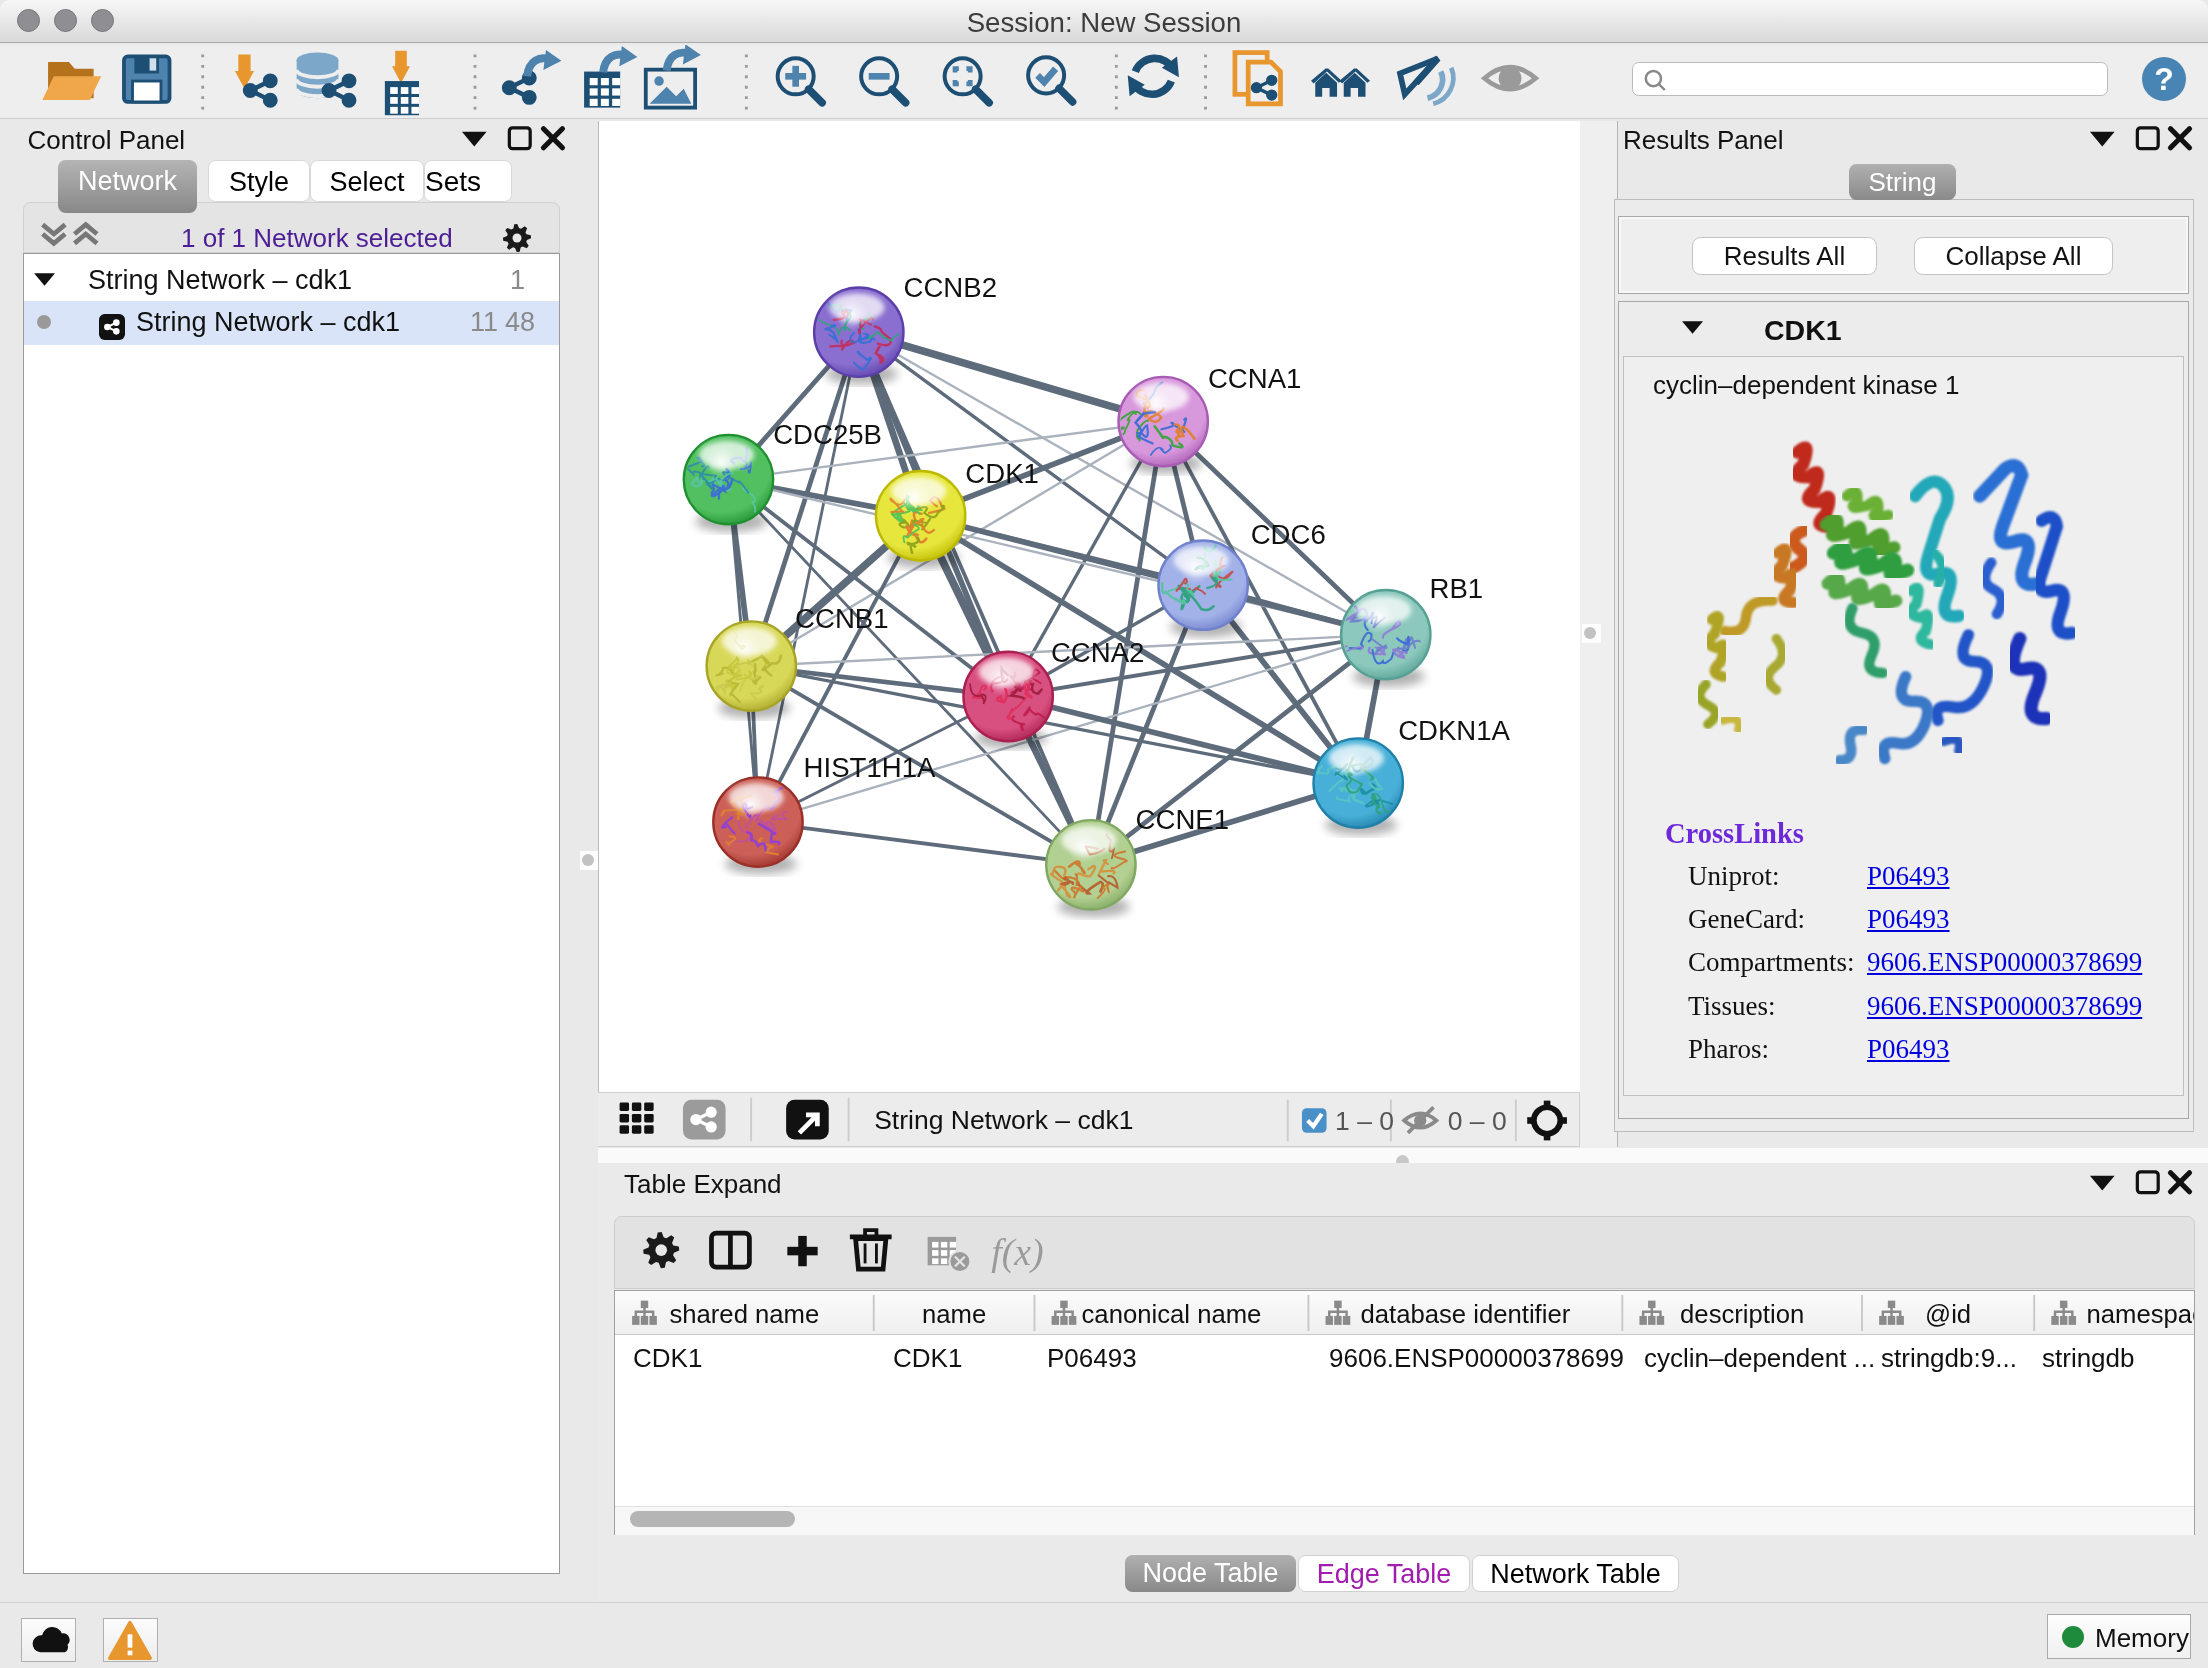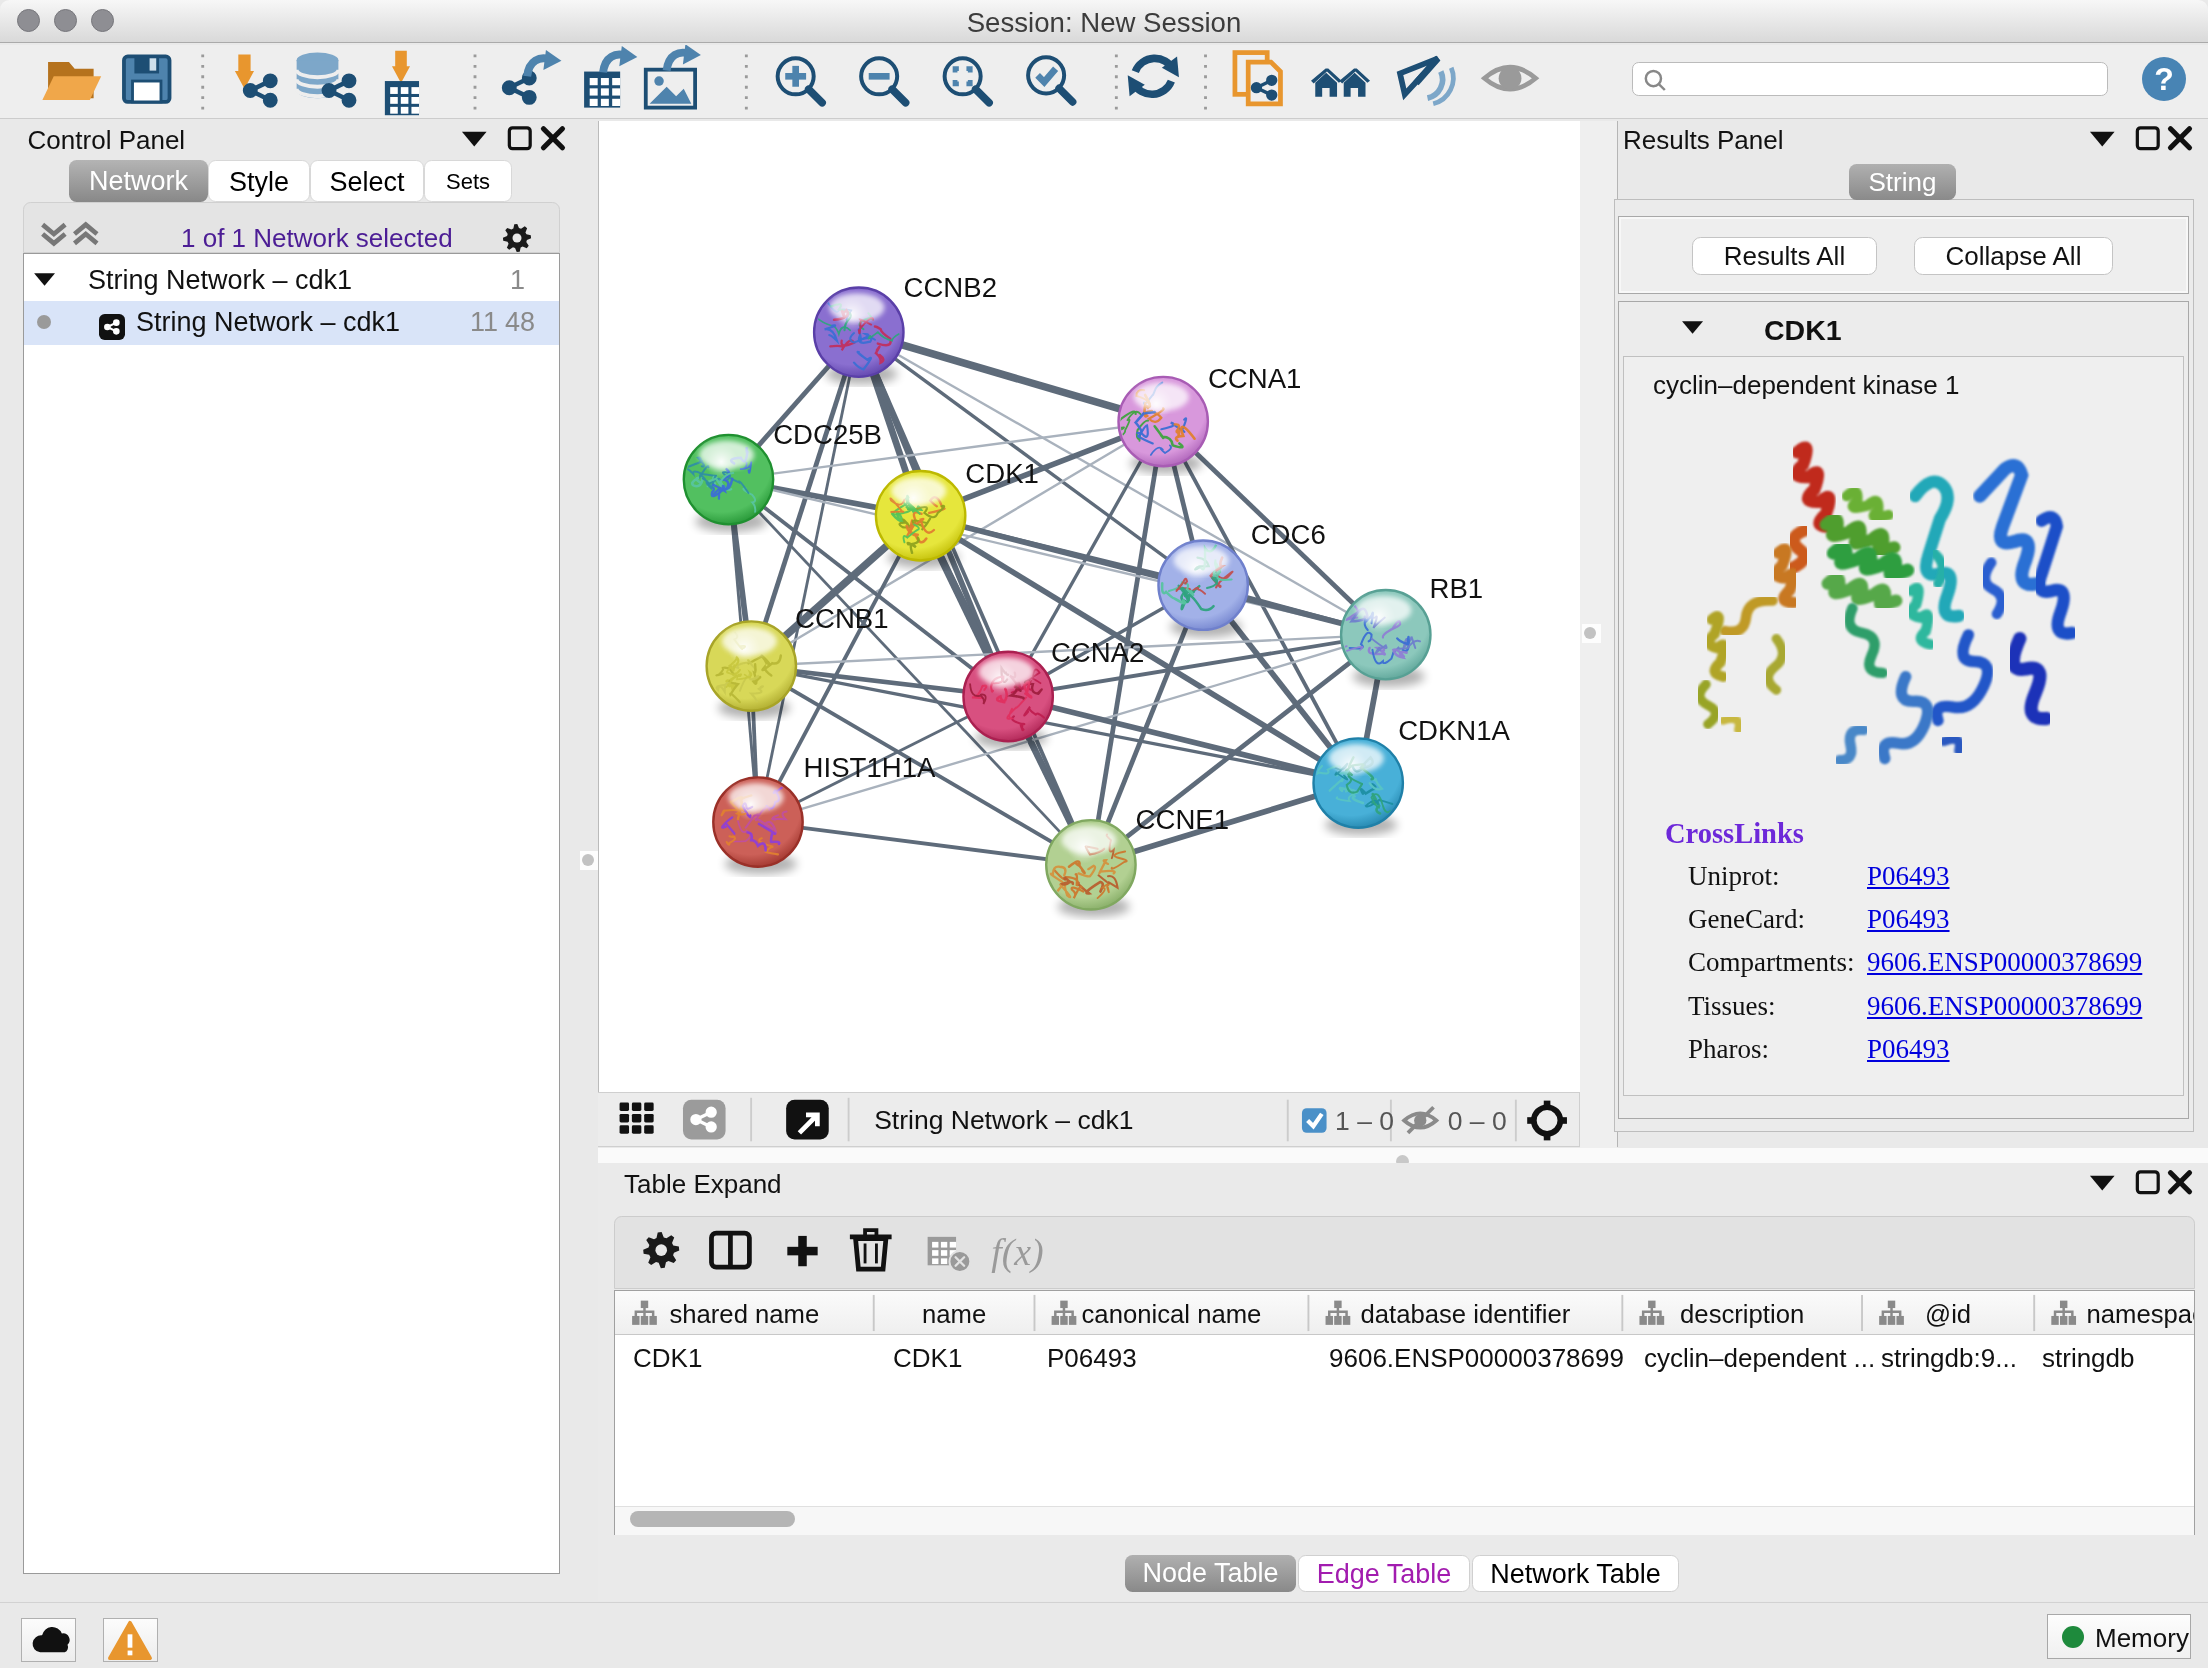--- a/index.html
+++ b/index.html
@@ -127,24 +127,24 @@
 <div class="abs" style="left:7.6px;top:121px;width:590px;height:1547px;background:#e9e9e9"></div>
 <div class="abs" style="left:27.6px;top:125px;font-size:26px;color:#111">Control Panel</div>
 <svg style="position:absolute;left:461px;top:124px;" width="109" height="28.5" viewBox="0 0 115 30" xmlns="http://www.w3.org/2000/svg">
     <polygon points="1,8.2 27,8.2 14,23.8" fill="#111"></polygon>
     <rect x="51" y="4" width="22" height="22" rx="3.3" fill="none" stroke="#111" stroke-width="3.4"></rect>
     <g stroke="#111" stroke-width="5.5" stroke-linecap="round">
       <line x1="87" y1="5" x2="107" y2="25"></line>
       <line x1="87" y1="25" x2="107" y2="5"></line>
     </g>
   </svg>
-<div class="abs" style="left:69px;top:160px;width:139px;height:42px;background:linear-gradient(#b4b4b4,#888888);border-radius:7.6px;color:#fff;font-size:27px;text-align:center;line-height:42px;z-index:3">Network</div>
+<div class="abs" style="left:58px;top:160px;width:139px;height:53px;background:linear-gradient(#b4b4b4,#888888);border-radius:7.6px;color:#fff;font-size:27px;text-align:center;line-height:42px;z-index:3">Network</div>
 <div class="abs" style="left:208px;top:160px;width:102px;height:42px;background:#ffffff;border:1px solid #d8d8d8;border-radius:7.6px;color:#000;font-size:27px;text-align:center;line-height:42px;z-index:2">Style</div>
 <div class="abs" style="left:310px;top:160px;width:114px;height:42px;background:#ffffff;border:1px solid #d8d8d8;border-radius:7.6px;color:#000;font-size:27px;text-align:center;line-height:42px;z-index:2">Select</div>
-<div class="abs" style="left:424px;top:160px;width:88px;height:42px;background:#ffffff;border:1px solid #d8d8d8;border-radius:7.6px;color:#000;font-size:22px;text-align:center;line-height:42px;z-index:2">Sets</div>
+<div class="abs" style="left:424px;top:160px;width:88px;height:42px;background:#ffffff;border:1px solid #d8d8d8;border-radius:7.6px;color:#000;font-size:28px;text-align:left;line-height:42px;z-index:2">Sets</div>
 <div class="abs" style="left:23px;top:202px;width:537px;height:51px;background:#e4e4e4;border:1px solid #d0d0d0;border-radius:7.6px 7.6px 0 0"></div>
 <svg style="position:absolute;left:28.5px;top:219px;" width="76" height="30" viewBox="0 0 80 32" xmlns="http://www.w3.org/2000/svg">
     <g stroke="#777" stroke-width="5" fill="none">
       <path d="M14,6 L26,16 L38,6 M14,16 L26,26 L38,16"></path>
       <path d="M48,26 L60,16 L72,26 M48,16 L60,6 L72,16"></path>
     </g>
   </svg>
 <div class="abs" style="left:181px;top:223px;font-size:26px;color:#4c1d95">1 of 1 Network selected</div>
 <svg style="position:absolute;left:502px;top:223px;" width="30" height="30" viewBox="0 0 32 32" xmlns="http://www.w3.org/2000/svg">
     <polygon points="30.7,13.1 31.0,16.3 26.6,18.1 25.9,20.3 28.5,24.3 26.4,26.8 22.0,25.0 19.9,26.1 18.9,30.7 15.7,31.0 13.9,26.6 11.7,25.9 7.7,28.5 5.2,26.4 7.0,22.0 5.9,19.9 1.3,18.9 1.0,15.7 5.4,13.9 6.1,11.7 3.5,7.7 5.6,5.2 10.0,7.0 12.1,5.9 13.1,1.3 16.3,1.0 18.1,5.4 20.3,6.1 24.3,3.5 26.8,5.6 25.0,10.0 26.1,12.1" fill="#1a1a1a"></polygon>

